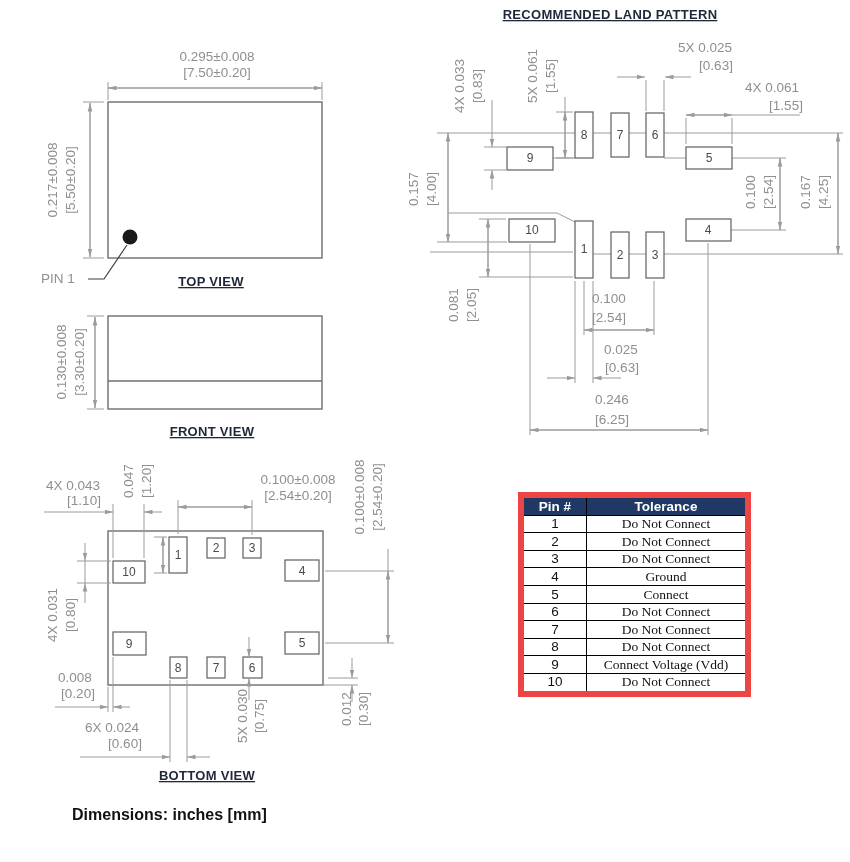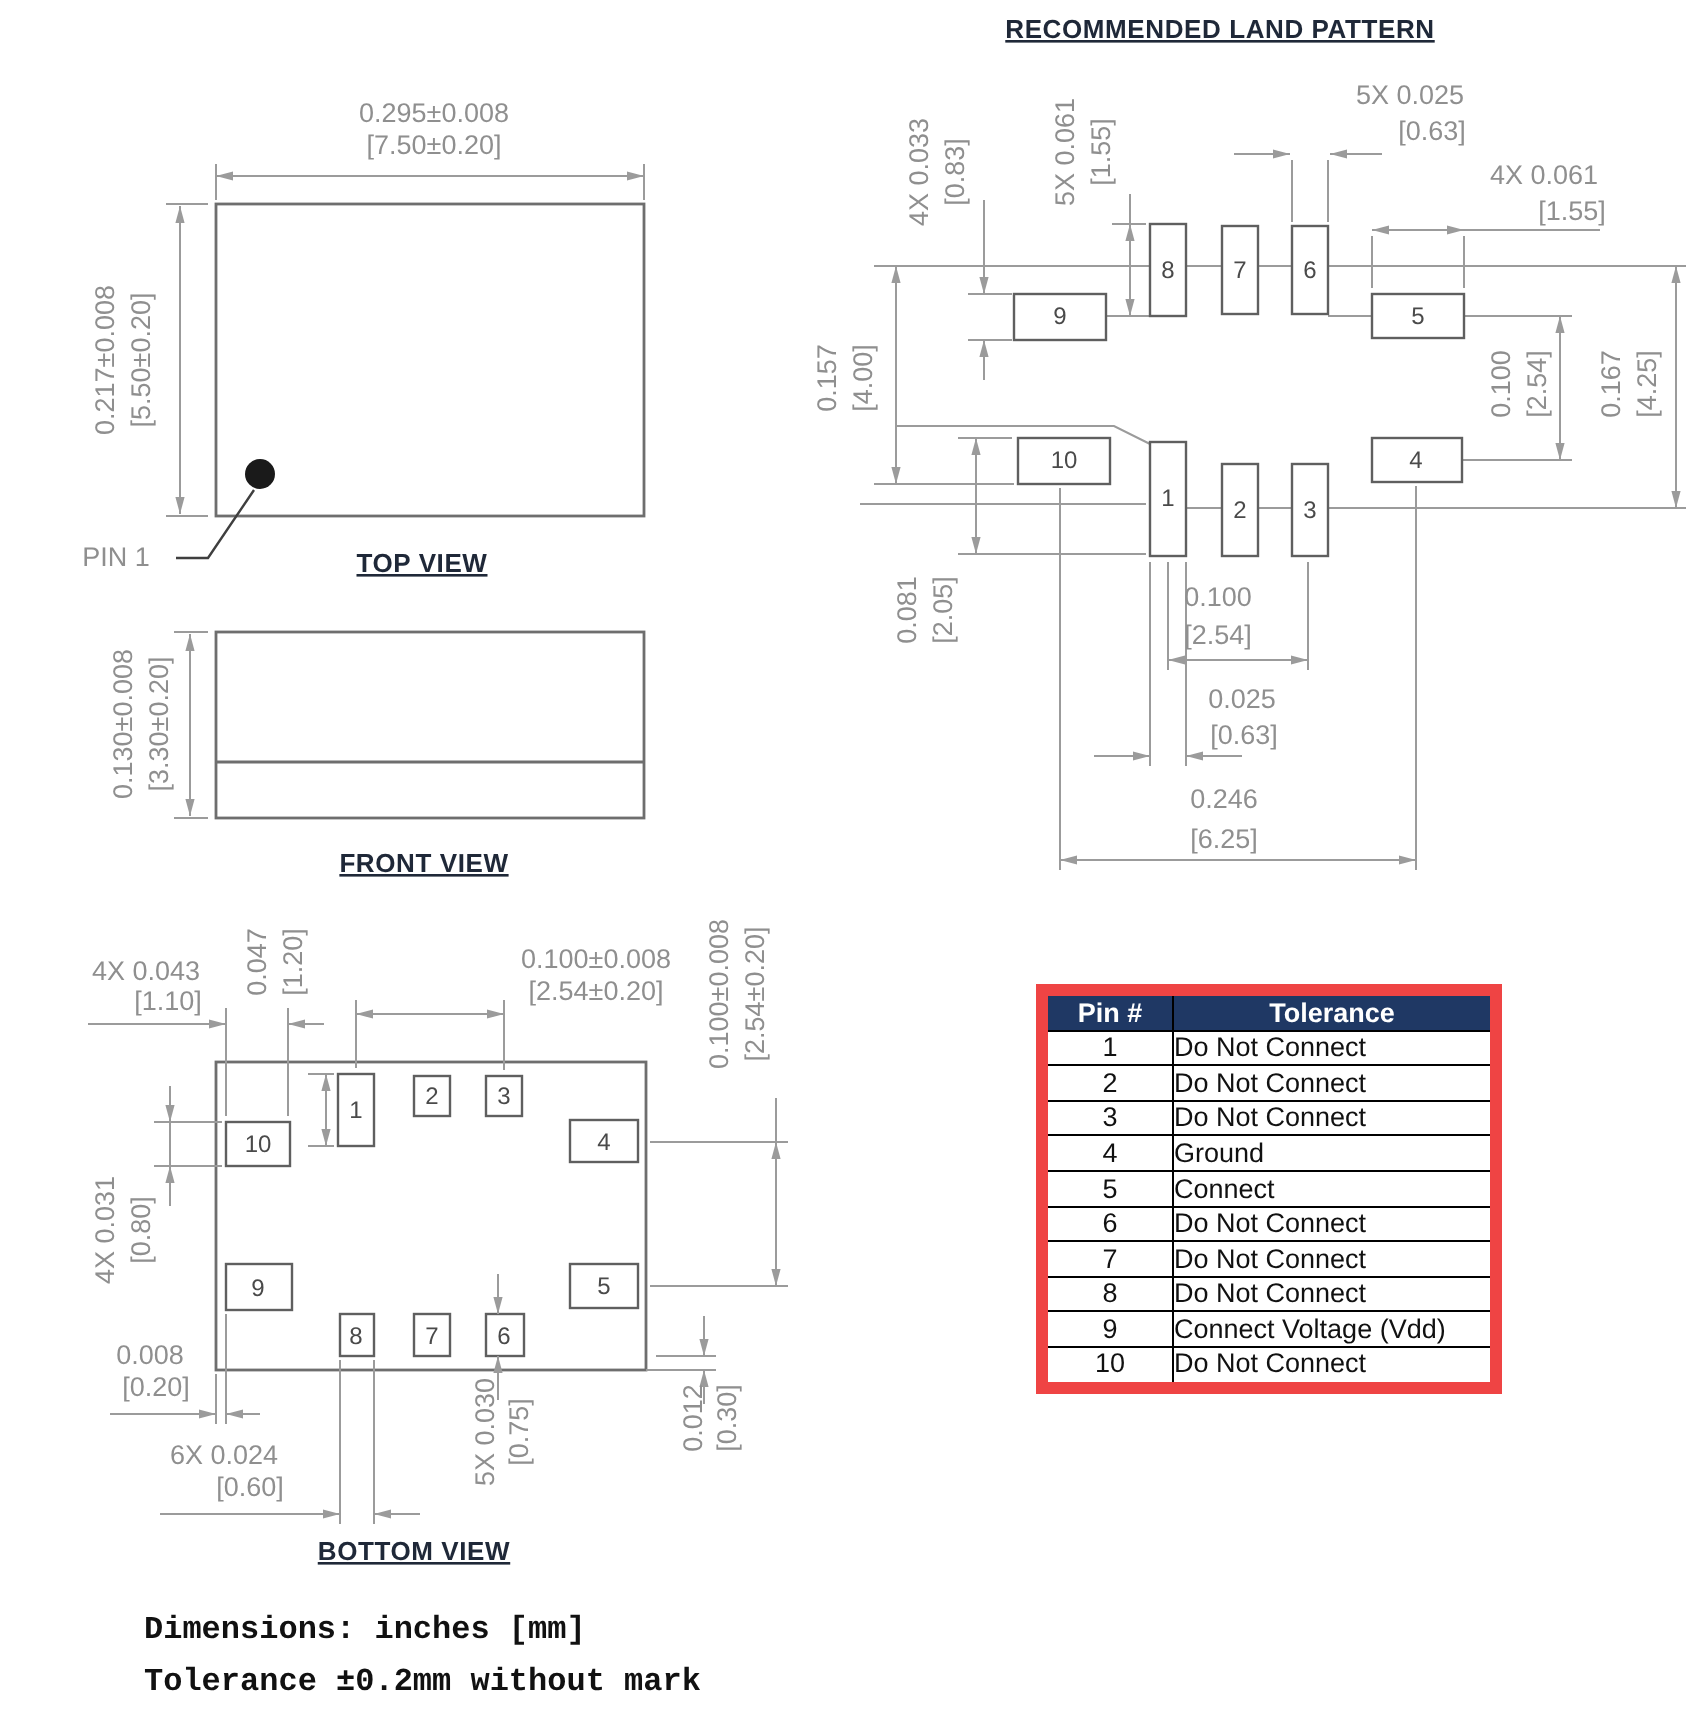--- a/index.html
+++ b/index.html
@@ -16,23 +16,23 @@
   line.dim,polyline.dim{stroke:#9b9b9b;stroke-width:1;fill:none;}
   line.edge{stroke:#6e6e6e;stroke-width:1.4;}
   polyline.leader{stroke:#3f3f3f;stroke-width:1.2;fill:none;}
   polyline.flag{stroke:#9b9b9b;stroke-width:1;fill:none;}
   .pin-table{position:absolute;left:518px;top:492px;}
   .pin-table table{border-collapse:collapse;border:6px solid #ef4444;font-size:13.5px;color:#111;
                    font-family:"Liberation Sans",sans-serif;}
   .pin-table th,.pin-table td{border:1px solid #000;height:16.6px;padding:0;line-height:1;}
   .pin-table th{background:#1f3864;color:#fff;font-weight:bold;text-align:center;}
   .col-pin{width:62px;text-align:center;}
-  .c-fn{width:158px;text-align:left;padding-left:7px;}
+  .c-fn{width:158px;text-align:center;padding-left:7px;font-family:Liberation Serif, serif;}
   .footer-line{position:absolute;left:72px;font-weight:bold;font-size:16px;color:#111;
-               font-family:Liberation Mono, monospace;}
+               font-family:Liberation Sans, sans-serif;}
 </style>
 </head>
 <body>
 
 <div class="canvas">
 <svg width="850" height="862" viewBox="0 0 850 862">
   <defs>
     <marker id="ah" markerWidth="9" markerHeight="6" refX="8.5" refY="3" orient="auto" markerUnits="userSpaceOnUse">
       <path d="M0,0.7 L8.5,3 L0,5.3 Z" fill="#9b9b9b"></path>
     </marker>
@@ -338,14 +338,13 @@
           </tr>
         <tr>
             <td class="col-pin">10</td>
             <td class="c-fn">Do Not Connect</td>
           </tr>
       </tbody>
     </table>
   </div>
 
   <div class="footer-line" style="top:806px;">Dimensions: inches [mm]</div>
-  <div class="footer-line" style="top:832px;">Tolerance ±0.2mm without mark</div>
 </div>
 
 </body></html>

